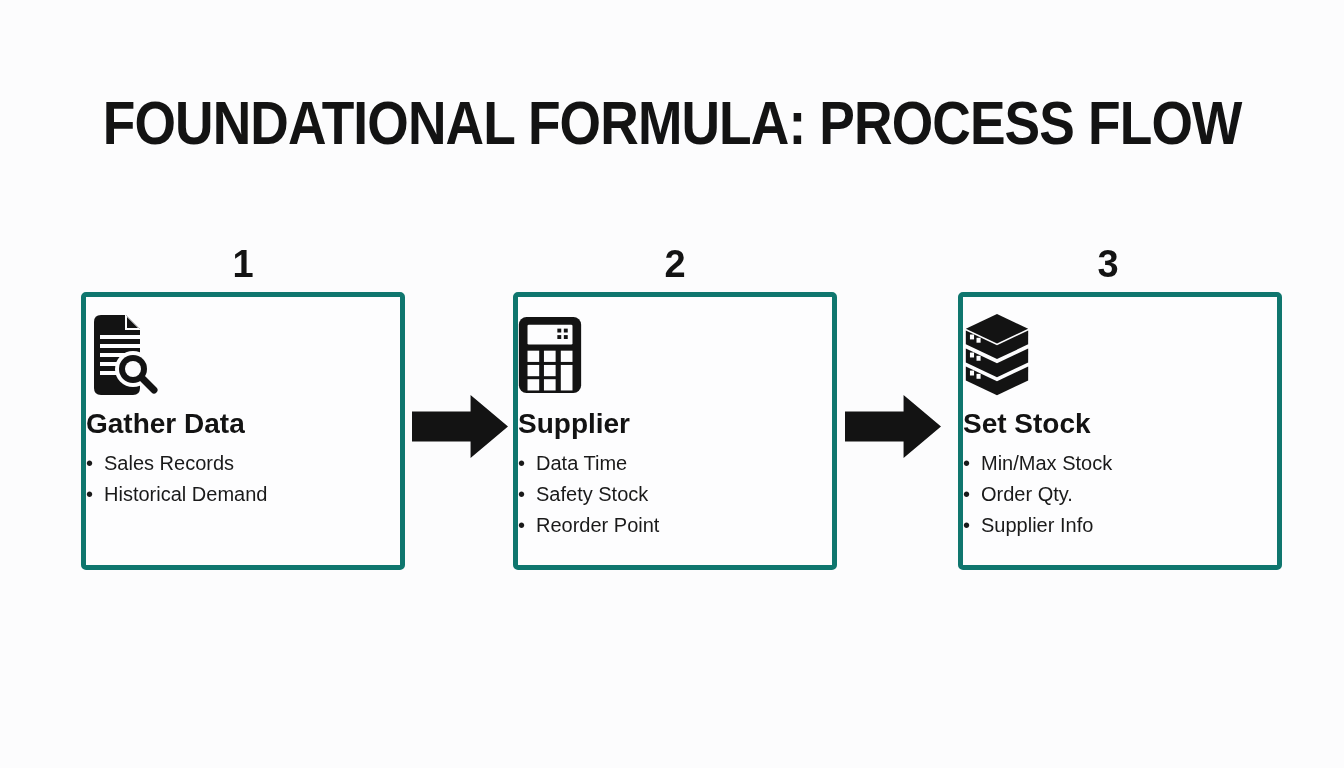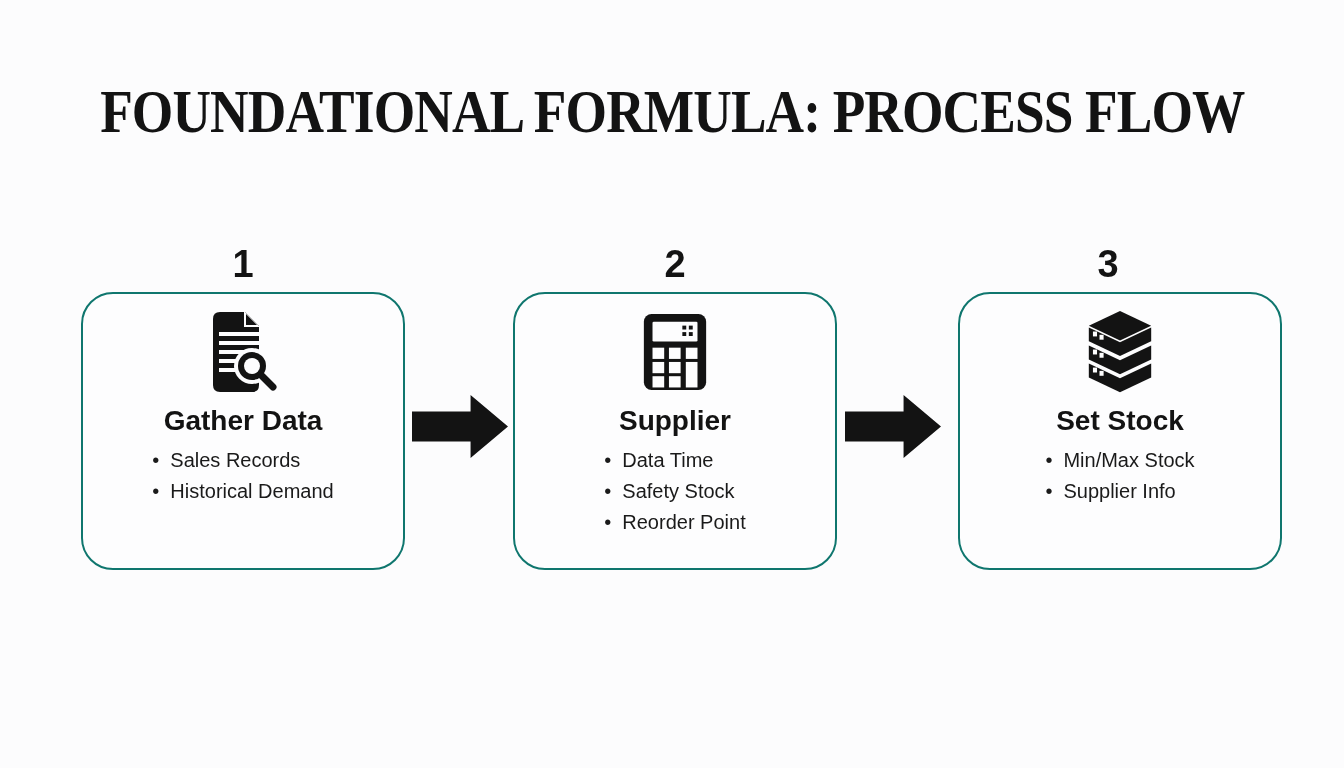--- a/index.html
+++ b/index.html
@@ -7,22 +7,22 @@
     width: 1344px; height: 768px;
     background: #fcfcfd;
     font-family: "Liberation Sans", sans-serif;
     color: #131313;
     overflow: hidden;
   }
   .canvas { position: relative; width: 1344px; height: 768px; background: #fcfcfd; }
 
   
   .title {
-    position: absolute; top: 80px; left: 0; width: 1344px;
-    text-align: center; line-height: 62px; white-space: nowrap; font-family: Liberation Serif, serif;
+    position: absolute; top: 92px; left: 0; width: 1344px;
+    text-align: center; line-height: 62px; white-space: nowrap;
   }
   .title-inner {
     display: inline-block;
     font-size: 62px; font-weight: 700; letter-spacing: -1px;
     transform: scaleX(0.86); transform-origin: 50% 50%;
     color: #131313;
   }
 
   
   .step-number {
@@ -31,23 +31,23 @@
     color: #131313;
   }
   .num-1 { left: 81px; }
   .num-2 { left: 513px; }
   .num-3 { left: 946px; }
 
   
   .step-box {
     position: absolute; top: 292px; width: 324px; height: 278px;
     box-sizing: border-box;
-    border: 2px solid #0f766e; border-radius: 32px;
+    border: 5px solid #0f766e; border-radius: 5px;
     background: #fdfdfe;
-    display: flex; flex-direction: column; align-items: center;
+    display: flex; flex-direction: column; align-items: flex-start;
   }
   .box-1 { left: 81px; }
   .box-2 { left: 513px; }
   .box-3 { left: 946px; margin-left: 12px; }
 
   .icon-wrap {
     margin-top: 16px; height: 84px;
     display: flex; align-items: center; justify-content: center;
   }
   .step-title {
@@ -161,17 +161,18 @@
 
         <polygon points="3,64 41,82 41,99 3,81" fill="#131313"></polygon>
         <polygon points="41,82 79,64 79,81 41,99" fill="#131313"></polygon>
         <rect x="8" y="69" width="5" height="6" fill="#fdfdfe"></rect>
         <rect x="16" y="73" width="5" height="6" fill="#fdfdfe"></rect>
       </svg>
     </div>
     <div class="step-title">Set Stock</div>
     <ul class="bullets">
       <li>Min/Max Stock</li>
+      <li>Order Qty.</li>
       <li>Supplier Info</li>
     </ul>
   </div>
 
 </div>
 
 </body></html>

